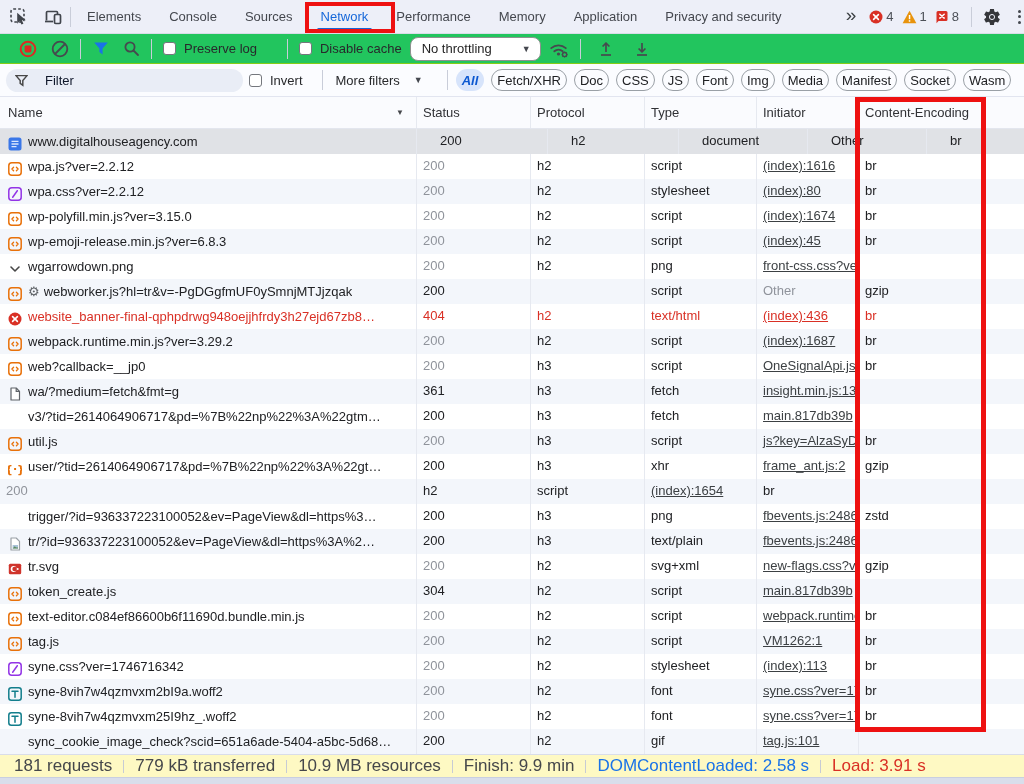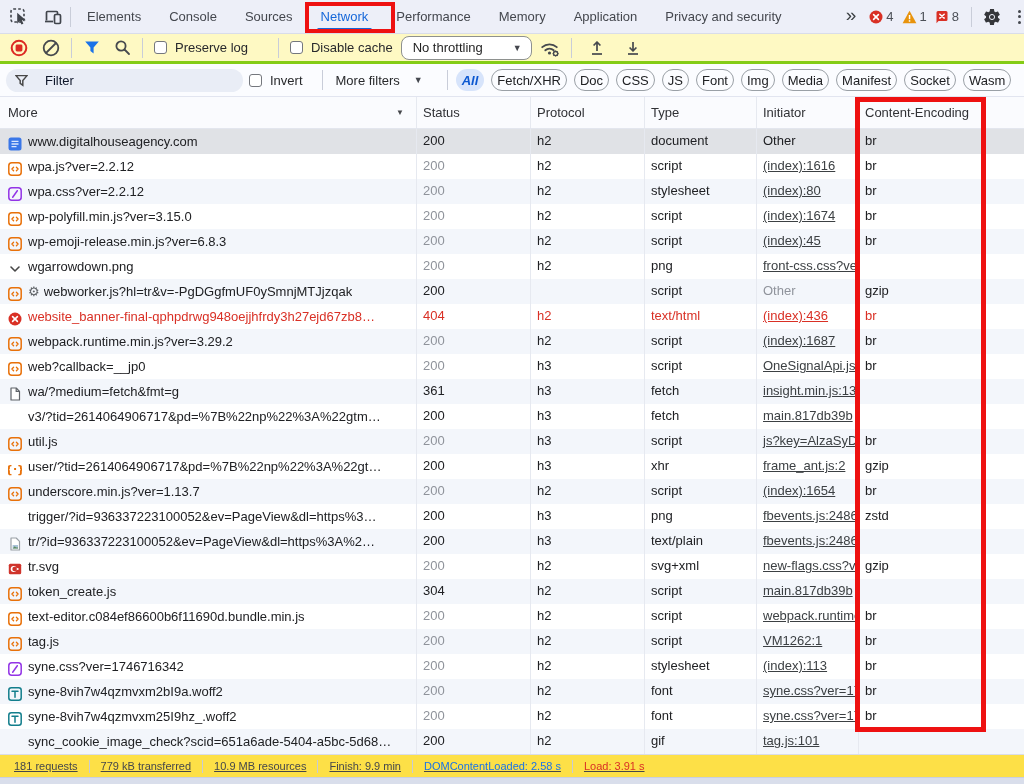--- a/index.html
+++ b/index.html
@@ -16,21 +16,21 @@
   .tab.selected { color:#1667d9; }
   .tab.selected .underline { position:absolute; left:10px; right:10px; bottom:2px; height:3px; border-radius:2px; background:#1667d9; }
   .tab-extras { margin-left:auto; display:flex; align-items:center; height:33px; }
   .badge { display:flex; align-items:center; margin-right:8px; }
   .badge .num { margin-left:3px; color:#4c5058; }
   .gear-wrap { width:32px; display:flex; justify-content:center; align-items:center; }
   .kebab { width:10px; display:flex; flex-direction:column; gap:2.5px; align-items:center; margin-left:6px; }
   .kebab i { width:3px; height:3px; border-radius:50%; background:#44474e; }
 
   
-  .toolbar { height:30px; background:#fef9c3; border-bottom:3px solid #84cc16; display:flex; align-items:center; }
+  .toolbar { height:30px; background:#22c55e; border-bottom:1px solid #84cc16; display:flex; align-items:center;padding-left:9px; }
   .icon-btn { width:30px; height:28px; display:flex; align-items:center; justify-content:center; flex:0 0 auto; }
   .chk-group { display:flex; align-items:center; margin:0 6px; }
   .checkbox { width:13px; height:13px; border:1.5px solid #74777d; border-radius:3px; background:#fff; flex:0 0 auto; }
   .chk-label { margin-left:8px; color:#28292c; white-space:nowrap; }
   .select { width:131px; height:24px; border:1px solid #8e918f; border-radius:8px; background:#fff; display:flex; align-items:center; justify-content:space-between; padding:0 9px 0 11px; margin-left:2px; color:#1f1f1f; }
   .select .caret { font-size:9px; color:#44474e; }
   .toolbar .vdiv { margin:0 5px; }
 
   
   .filterbar { height:33px; background:#fbfcff; border-bottom:1px solid #e2e5f0; display:flex; align-items:center; }
@@ -48,33 +48,33 @@
   .grid-header, .row { display:grid; grid-template-columns:417px 114px 114px 112px 102px 1fr; }
   .grid-header { height:32px; background:#fafbfe; border-bottom:1px solid #e3e6ee; }
   .grid-header .cell { display:flex; align-items:center; color:#303135; }
   .cell { padding-left:6px; border-right:1px solid #e6e9f0; overflow:hidden; white-space:nowrap; position:relative; }
   .cell:last-child { border-right:none; }
   .cell.name { padding-left:8px; }
   .hdr-caret { position:absolute; right:12px; top:11px; font-size:8px; color:#45474b; }
   .rows { }
   .row { height:25px; line-height:24px; background:#fff; }
   .row.stripe { background:#f3f6fb; }
-  .row.selected { background:#e0e2e6; }
+  .row.selected { background:#e0e2e6;gap:17px; }
   .row .cell { font-size:13px; }
   .row .name { display:flex; align-items:center; color:#202124; }
   .row .name .fileicon { flex:0 0 14px; width:14px; height:14px; margin-right:6px; position:relative; top:0px; }
   .row .name .spacer { flex:0 0 20px; }
   .row .name .gearpre { color:#5f6368; margin-right:4px; font-size:13px; }
   .row .name .nm { overflow:hidden; white-space:nowrap; }
   .muted { color:#8f939b; }
   .row .initiator a, .row .initiator .lnk { color:#3c4043; text-decoration:underline; }
   .row.error .cell, .row.error .name, .row.error .initiator .lnk { color:#d93025 !important; }
 
   
-  .statusbar { height:23px; background:#fde047; border-top:1px solid #d9dde9; display:flex; align-items:center; padding-left:14px; font-size:11px; color:#45474b;text-decoration:underline; }
+  .statusbar { height:23px; background:#fef9c3; border-top:1px solid #d9dde9; display:flex; align-items:center; padding-left:14px; font-size:17px; color:#45474b; }
   .statusbar .sep { width:1px; height:13px; background:#c7cbd4; margin:0 11px; }
   .statusbar .blue { color:#1a73e8; }
   .statusbar .red { color:#d93025; }
   .bottomstrip { height:7px; background:#d9deeb; border-top:1px solid #c9cfe0; }
 
   
   .anno { position:absolute; border-style:solid; border-color:#ee1111; pointer-events:none; z-index:50; }
   #anno-tab { left:305px; top:2px; width:90px; height:31px; border-width:4px; }
   #anno-col { left:855px; top:97px; width:131px; height:635px; border-width:5px; }
 </style>
@@ -277,21 +277,21 @@
         <span>Socket</span>
       </div>
       <div class="chip">
         <span>Wasm</span>
       </div>
     </div>
 </div>
 
 <div class="grid-header" id="gridheader">
   <div class="cell name">
-    <span>More</span>
+    <span>Name</span>
     <span class="hdr-caret">▼</span>
   </div>
   <div class="cell">
       <span>Status</span>
     </div>
   <div class="cell">
       <span>Protocol</span>
     </div>
   <div class="cell">
       <span>Type</span>
@@ -490,27 +490,20 @@
           </svg></span>
         <span class="nm">user/?tid=2614064906717&amp;pd=%7B%22np%22%3A%22gt…</span>
       </div>
       <div class="cell status"><span>200</span></div>
       <div class="cell protocol"><span>h3</span></div>
       <div class="cell type"><span>xhr</span></div>
       <div class="cell initiator"><span class="lnk">frame_ant.js:2</span></div>
       <div class="cell encoding"><span>gzip</span></div>
     </div>
     <div class="row stripe">
-      <div class="cell name">
-        <span class="fileicon"><svg width="14" height="14" viewBox="0 0 14 14">
-            <rect x="0.8" y="0.8" width="12.4" height="12.4" rx="3" fill="none" stroke="#e8710a" stroke-width="1.5"></rect>
-            <path d="M5.6 5.2 L3.9 7 L5.6 8.8 M8.4 5.2 L10.1 7 L8.4 8.8" fill="none" stroke="#e8710a" stroke-width="1.3" stroke-linecap="round" stroke-linejoin="round"></path>
-          </svg></span>
-        <span class="nm">underscore.min.js?ver=1.13.7</span>
-      </div>
       <div class="cell status"><span class="muted">200</span></div>
       <div class="cell protocol"><span>h2</span></div>
       <div class="cell type"><span>script</span></div>
       <div class="cell initiator"><span class="lnk">(index):1654</span></div>
       <div class="cell encoding"><span>br</span></div>
     </div>
     <div class="row">
       <div class="cell name">
         <span class="spacer"></span>
         <span class="nm">trigger/?id=936337223100052&amp;ev=PageView&amp;dl=https%3…</span>

